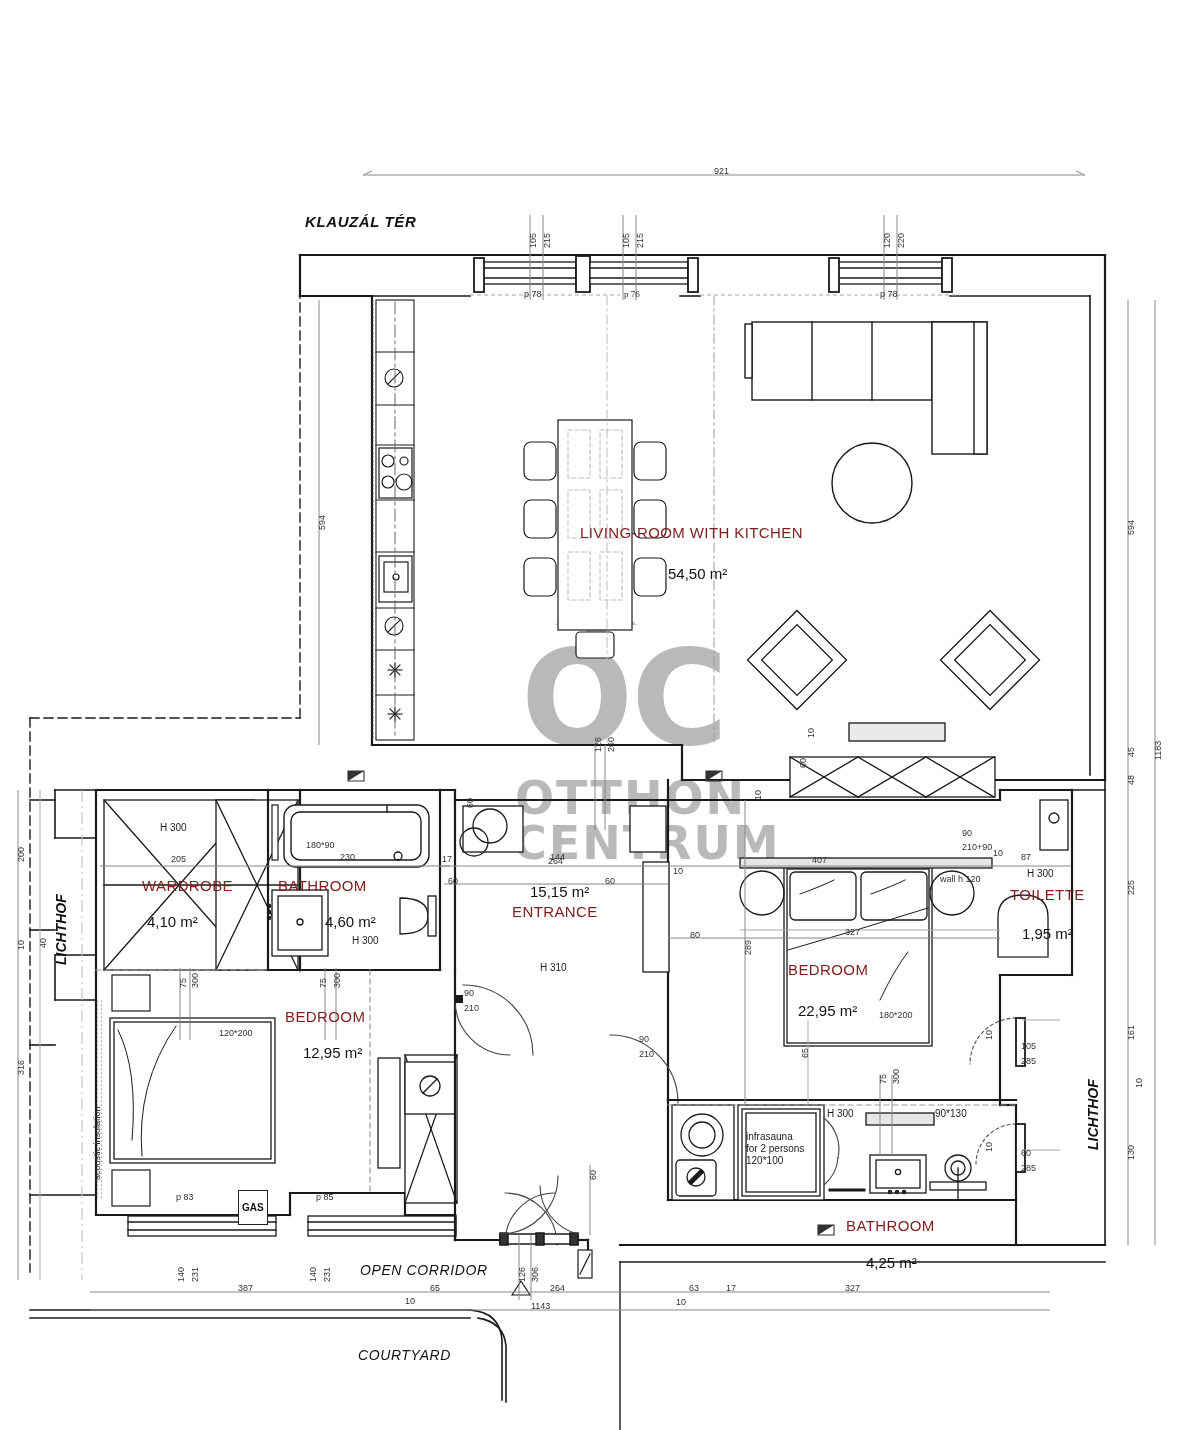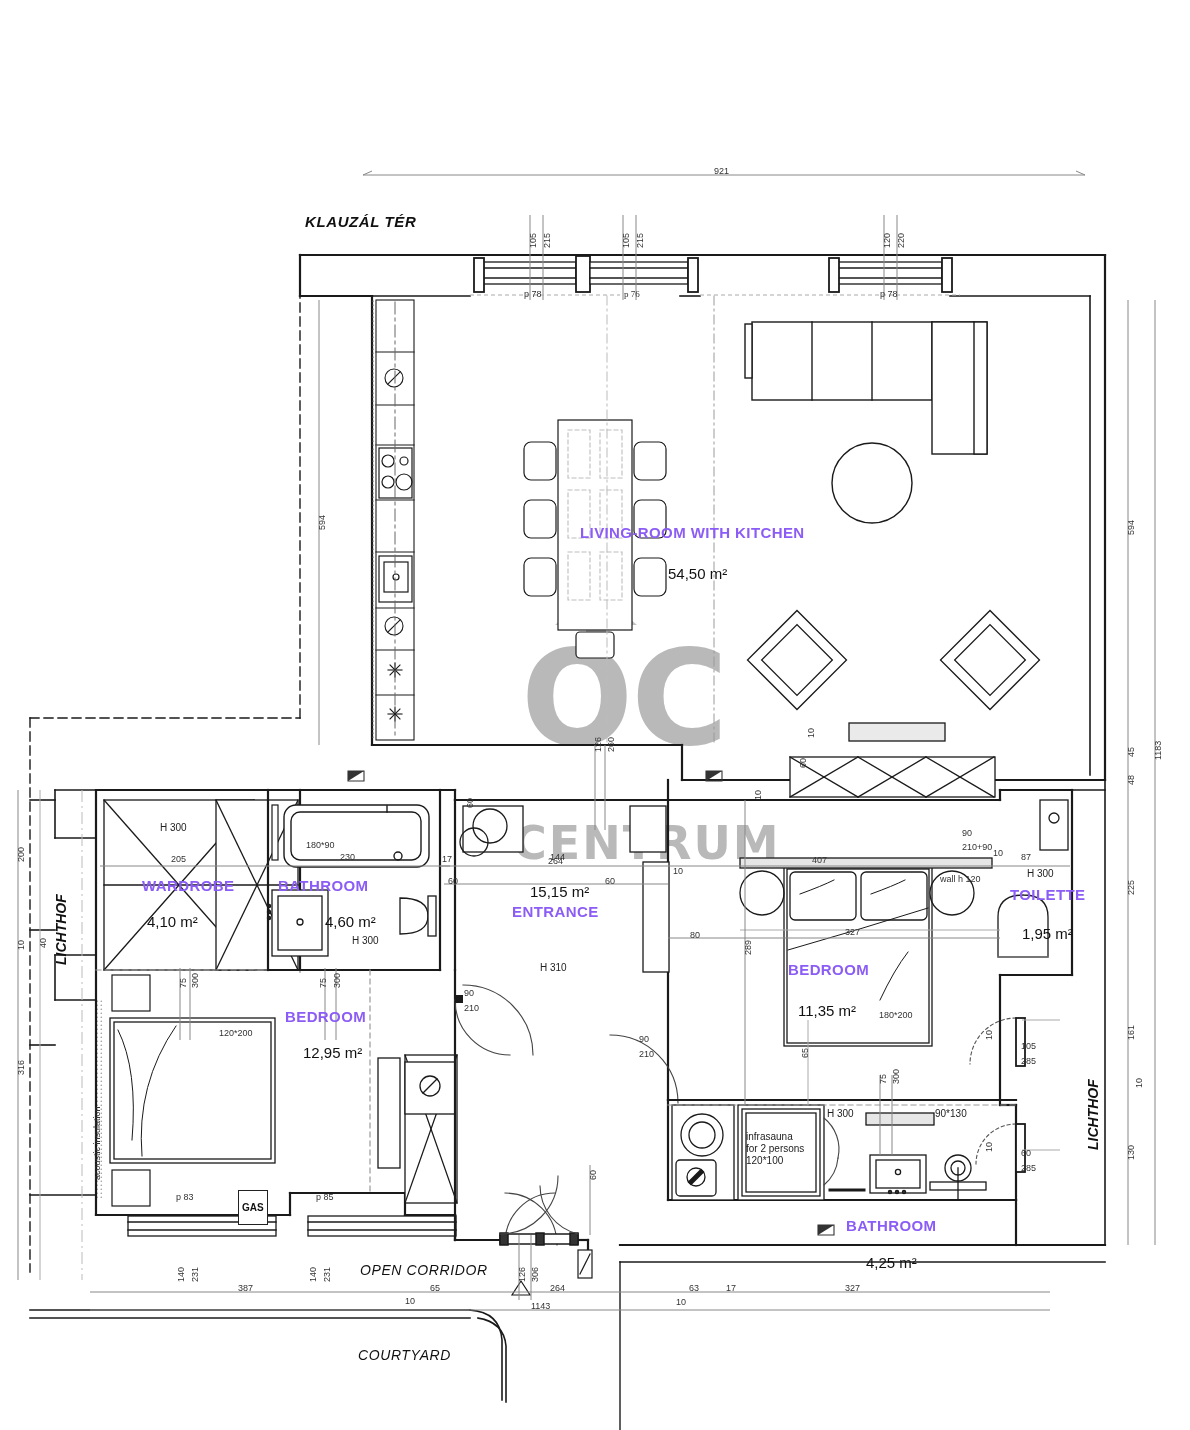--- a/index.html
+++ b/index.html
@@ -1,21 +1,21 @@
 <!DOCTYPE html>
 <html><head>
 <meta charset="utf-8">
 <title>Floor Plan</title>
 <style>
   html,body{margin:0;padding:0;background:#ffffff;}
   body{font-family:"Liberation Sans",sans-serif;color:#111;}
   #plan{position:relative;width:1190px;height:1430px;background:#fff;overflow:hidden;}
   #plan svg{position:absolute;left:0;top:0;}
   .lbl{position:absolute;white-space:nowrap;}
-  .room-name{font-weight:bold;font-size:15px;letter-spacing:.4px;color:#8b5cf6;}
+  .room-name{font-weight:normal;font-size:15px;letter-spacing:.4px;color:#7f1d1d;}
   .room-area{font-size:15px;color:#111;}
   .room-h{font-size:10px;color:#222;}
   .street{font-style:italic;font-weight:bold;font-size:15px;letter-spacing:.6px;color:#111;}
   .place{font-style:italic;font-size:14px;letter-spacing:.6px;color:#111;text-align:right;}
   .dim{font-size:9px;color:#333;}
   .tiny{font-size:9px;color:#333;}
   .tiny2{font-size:10px;color:#222;}
   .note{font-size:10px;color:#222;line-height:1.18;}
   .vlabel{font-style:italic;font-weight:bold;font-size:14px;color:#111;transform-origin:left top;transform:rotate(-90deg);white-space:nowrap;}
   .vtiny{font-size:9px;color:#333;transform-origin:left top;transform:rotate(-90deg);white-space:nowrap;}
@@ -30,20 +30,21 @@
 
 <div id="plan">
 
   <div class="wm" id="wm-icon" style="left:551px;top:585px;">
     <svg width="90" height="60" viewBox="0 0 90 60">
       <path d="M45 4 L86 40 L72 40 L45 18 L18 40 L4 40 Z" fill="#c3c3c3"></path>
       <rect x="35" y="38" width="20" height="22" fill="#c3c3c3"></rect>
     </svg>
   </div>
   <div class="wm" id="wm-oc" style="left:521px;top:632px;">OC</div>
+  <div class="wm" id="wm-otthon" style="left:515px;top:775px;">OTTHON</div>
   <div class="wm" id="wm-centrum" style="left:513px;top:820px;">CENTRUM</div>
 
   <svg width="1190" height="1430">
     <defs>
       <pattern id="hatchDiag" width="6" height="6" patternUnits="userSpaceOnUse" patternTransform="rotate(45)">
         <line x1="0" y1="0" x2="0" y2="6" stroke="#b0b0b0" stroke-width="1.4"></line>
       </pattern>
       <pattern id="dots" width="4" height="4" patternUnits="userSpaceOnUse">
         <circle cx="1.3" cy="1.3" r="0.8" fill="#999"></circle>
       </pattern>
@@ -617,21 +618,21 @@
   <div class="lbl vtiny" style="left:588px;top:1180px;">60</div>
 
   <div class="lbl vtiny" style="left:593px;top:752px;">126</div>
   <div class="lbl vtiny" style="left:606px;top:752px;">260</div>
   <div class="lbl vtiny" style="left:465px;top:808px;">60</div>
 
   <div class="lbl tiny" style="left:812px;top:855px;">407</div>
   <div class="lbl tiny" style="left:845px;top:927px;">327</div>
   <div class="lbl vtiny" style="left:743px;top:955px;">289</div>
   <div class="lbl room-name" style="left:788px;top:961px;">BEDROOM</div>
-  <div class="lbl room-area" style="left:798px;top:1002px;">11,35 m²</div>
+  <div class="lbl room-area" style="left:798px;top:1002px;">22,95 m²</div>
   <div class="lbl tiny" style="left:879px;top:1010px;">180*200</div>
   <div class="lbl tiny" style="left:940px;top:874px;">wall h 120</div>
   <div class="lbl vtiny" style="left:798px;top:768px;">60</div>
   <div class="lbl vtiny" style="left:806px;top:738px;">10</div>
   <div class="lbl vtiny" style="left:753px;top:800px;">10</div>
   <div class="lbl tiny" style="left:962px;top:828px;">90</div>
   <div class="lbl tiny" style="left:962px;top:842px;">210+90</div>
   <div class="lbl tiny" style="left:993px;top:848px;">10</div>
   <div class="lbl vtiny" style="left:800px;top:1058px;">65</div>
   <div class="lbl vtiny" style="left:878px;top:1084px;">75</div>

